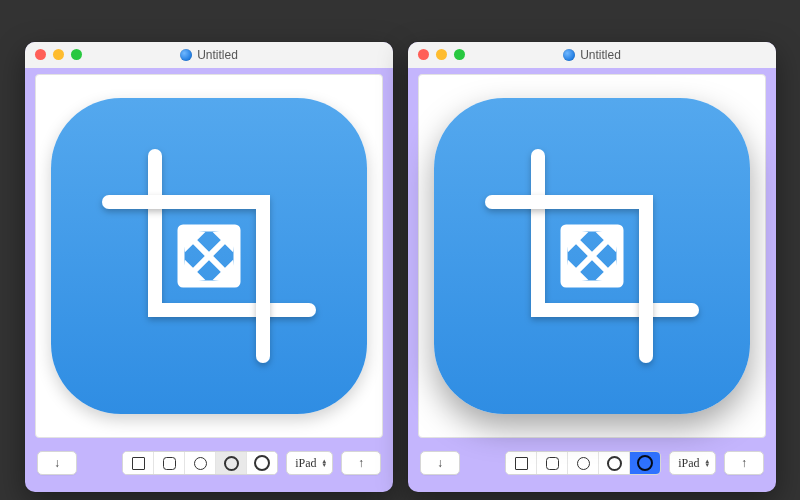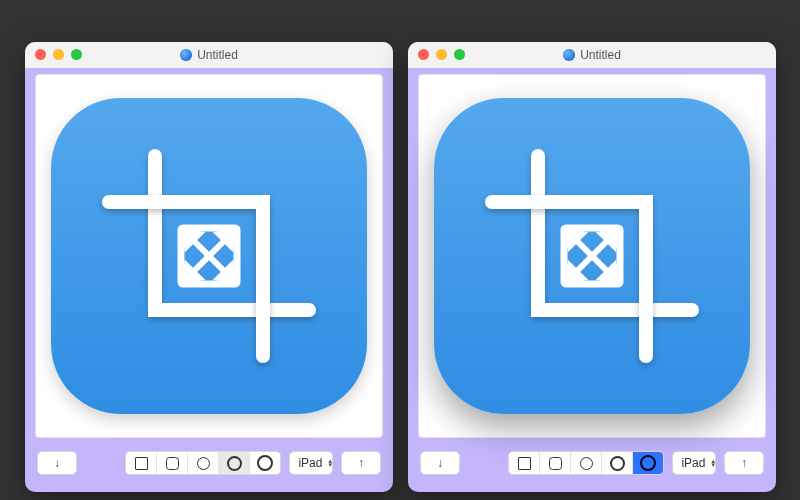--- a/index.html
+++ b/index.html
@@ -187,23 +187,24 @@
     background: #e9e9e9;
   }
 
   .popup {
     height: 22px;
     border: 1px solid #d6d6d6;
     border-radius: 5px;
     background: #fff;
     display: inline-flex;
     align-items: center;
-    padding: 0 0 0 8px;
+    padding: 0 6px 0 8px;
     gap: 6px;
     font-size: 12px;
+    font-family: Liberation Serif, serif;
   }
   .popup .chevrons {
     display: inline-flex;
     flex-direction: column;
     line-height: 4px;
     font-size: 7px;
     color: #555;
   }
   .arrow {
     font-size: 12px;

